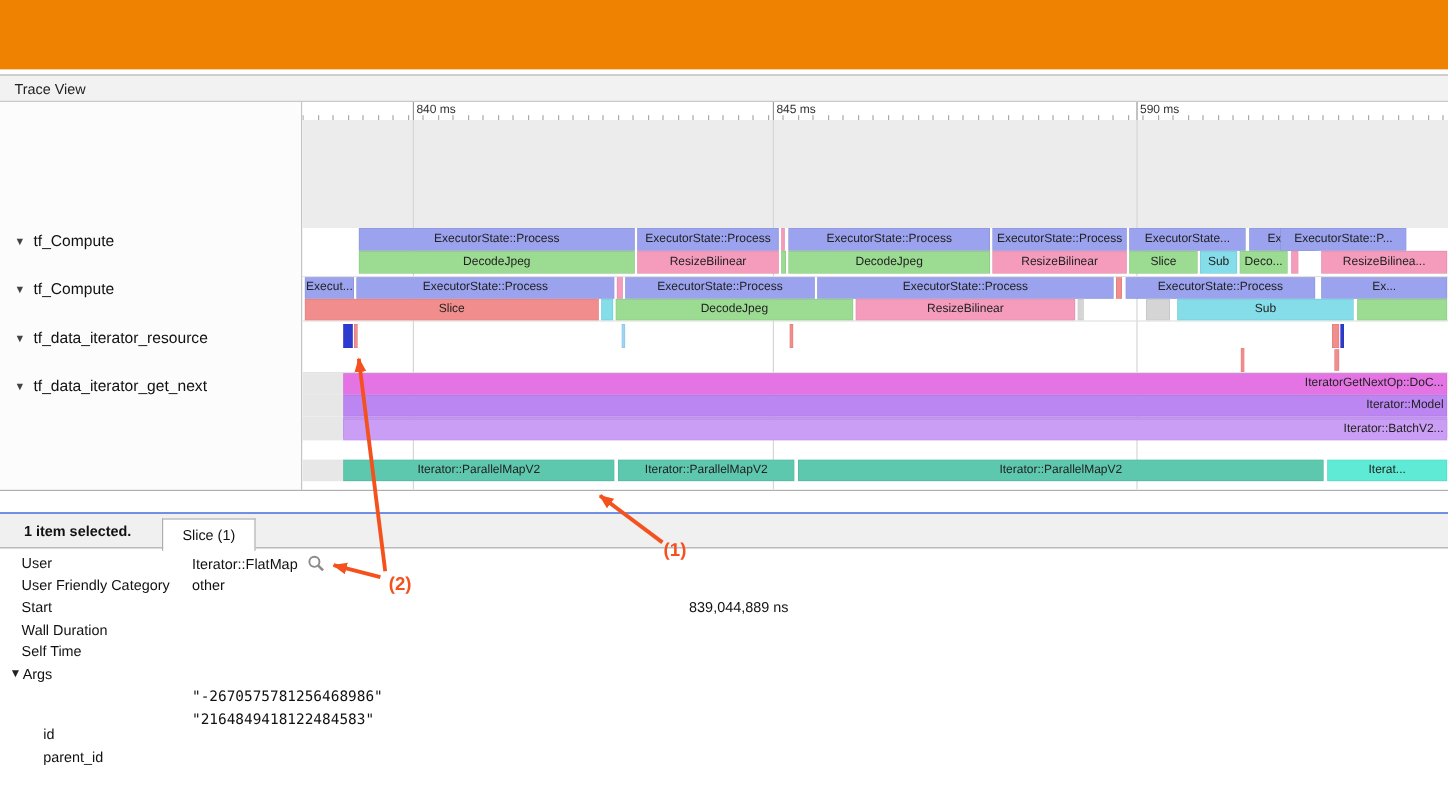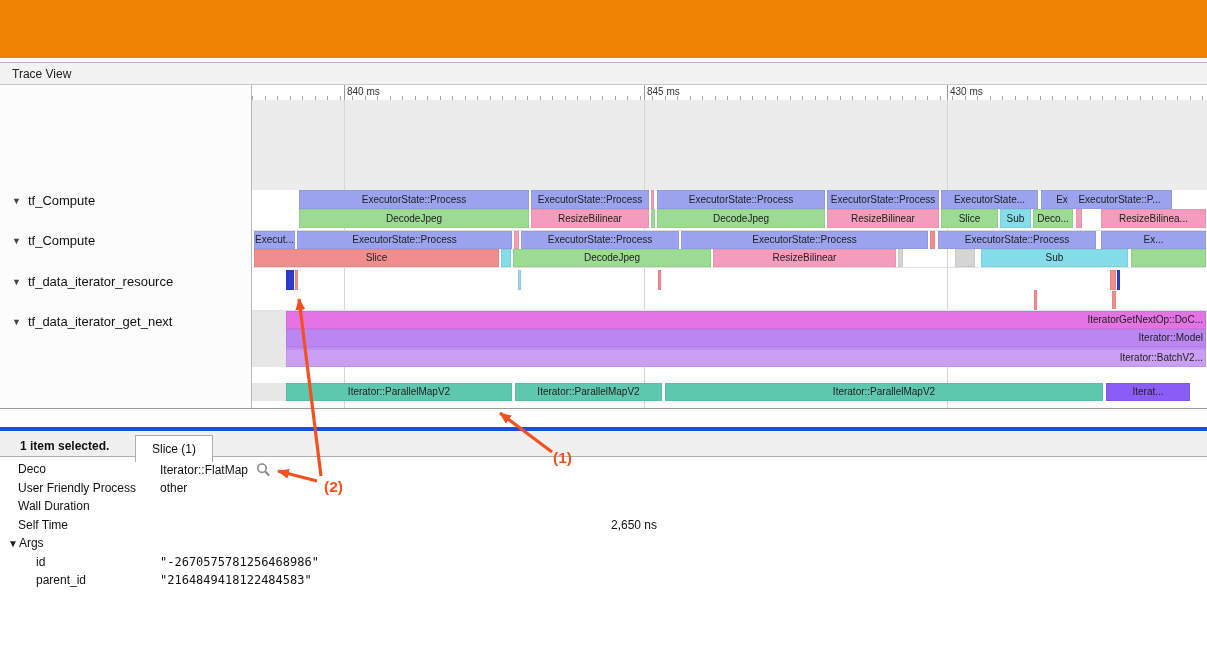--- a/index.html
+++ b/index.html
@@ -40,32 +40,32 @@
     font-size:10px; color:#222; line-height:1;
     display:flex; align-items:center; justify-content:center;
     overflow:hidden; white-space:nowrap;
     box-shadow:inset 0 0 0 0.5px rgba(0,0,0,0.10);
   }
   .slice.right { justify-content:flex-end; padding-right:3px; }
   
   .splitter { height:18px; background:#fff; }
   .panel-header {
     position:relative; height:30px; background:#f0f0f0;
-    border-top:4px solid #1d4ed8; border-bottom:1px solid #aeaeae;
+    border-top:1px solid #1d4ed8; border-bottom:1px solid #aeaeae;
   }
   .selected-text { position:absolute; left:20px; top:8px; font-size:12px; font-weight:bold; }
   .tab {
     position:absolute; left:135px; top:4px; height:27px; z-index:2;
     background:#fff; border:1px solid #aeaeae; border-bottom:none;
     font-size:12px; padding:6px 16px 0 16px; cursor:pointer;
   }
   .details { position:relative; padding-top:3px; font-size:12px; color:#111; }
   .drow { position:relative; height:18.5px; }
   .dlabel { position:absolute; left:18px; top:2px; white-space:nowrap; }
-  .dlabel.indent { left:36px; }
+  .dlabel.indent { left:36px;margin-top:32px; }
   .dvalue { position:absolute; left:160px; top:2px; display:flex; align-items:center; gap:8px; white-space:nowrap; }
   .dvalue.num { left:160px; width:497px; display:block; text-align:right; }
   .dvalue.mono, .mono { font-family:"DejaVu Sans Mono", monospace; font-size:12px; }
   .section-label { position:absolute; left:8px; top:2px; display:flex; align-items:center; gap:1px; cursor:pointer; }
   .section-label .tri { font-size:10px; color:#222; }
   .mag { display:inline-flex; align-items:center; cursor:pointer; }
   
   #annot { position:absolute; top:0; left:0; z-index:90; pointer-events:none; }
 </style>
 </head>
@@ -175,21 +175,21 @@
         <div class="tick" style="left: 900px;"></div>
         <div class="tick" style="left: 912.5px;"></div>
         <div class="tick" style="left: 925px;"></div>
         <div class="tick" style="left: 937.5px;"></div>
         <div class="tick" style="left: 950px;"></div>
         <div class="major" style="left: 92px;"></div>
         <div class="rlabel" style="left: 95px;">840 ms</div>
         <div class="major" style="left: 392px;"></div>
         <div class="rlabel" style="left: 395px;">845 ms</div>
         <div class="major" style="left: 695px;"></div>
-        <div class="rlabel" style="left: 698px;">430 ms</div>
+        <div class="rlabel" style="left: 698px;">590 ms</div>
       </div>
   <div class="gridline" style="left: 92px;"></div>
       <div class="gridline" style="left: 392px;"></div>
       <div class="gridline" style="left: 695px;"></div>
       <div class="trow" style="top: 105px; height: 19px;">
         <div class="slice" style="left: 47px; width: 230px; background: rgb(155, 163, 239);">ExecutorState::Process</div>
         <div class="slice" style="left: 279px; width: 118px; background: rgb(155, 163, 239);">ExecutorState::Process</div>
         <div class="slice" style="left: 399px; width: 3px; background: rgb(245, 156, 188);"></div>
         <div class="slice" style="left: 405px; width: 168px; background: rgb(155, 163, 239);">ExecutorState::Process</div>
         <div class="slice" style="left: 575px; width: 112px; background: rgb(155, 163, 239);">ExecutorState::Process</div>
@@ -256,57 +256,60 @@
       </div>
       <div class="trow" style="top: 264px; height: 18px;">
         <div class="slice" style="left: 0px; width: 34px; background: rgb(231, 231, 231); box-shadow: none;"></div>
         <div class="slice right" style="left: 34px; width: 920px; background: rgb(203, 158, 246);">Iterator::BatchV2...</div>
       </div>
       <div class="trow" style="top: 298px; height: 18px;">
         <div class="slice" style="left: 0px; width: 34px; background: rgb(231, 231, 231); box-shadow: none;"></div>
         <div class="slice" style="left: 34px; width: 226px; background: rgb(94, 200, 175);">Iterator::ParallelMapV2</div>
         <div class="slice" style="left: 263px; width: 147px; background: rgb(94, 200, 175);">Iterator::ParallelMapV2</div>
         <div class="slice" style="left: 413px; width: 438px; background: rgb(94, 200, 175);">Iterator::ParallelMapV2</div>
-        <div class="slice" style="left: 854px; width: 84px; background: #8b5cf6;">Iterat...</div>
+        <div class="slice" style="left: 854px; width: 100px; background: #5eead4;">Iterat...</div>
       </div>
     </div>
 </div>
 
 <div class="splitter"></div>
 
 <div class="panel-header">
   <span class="selected-text">1 item selected.</span>
   <div class="tab">Slice (1)</div>
 </div>
 
 <div class="details" id="details">
     <div class="drow">
-      <span class="dlabel">Deco</span>
+      <span class="dlabel">User</span>
       <span class="dvalue">
         <span>Iterator::FlatMap</span>
         <span class="mag">
           <svg width="15" height="15" viewBox="0 0 15 15">
             <circle cx="6" cy="6.2" r="4.2" fill="none" stroke="#8a8a8a" stroke-width="1.6"></circle>
             <line x1="9.2" y1="9.4" x2="13.2" y2="13.4" stroke="#8a8a8a" stroke-width="2.1"></line>
           </svg>
         </span>
       </span>
     </div>
     <div class="drow">
-      <span class="dlabel">User Friendly Process</span>
+      <span class="dlabel">User Friendly Category</span>
       <span class="dvalue">
         <span>other</span>
       </span>
     </div>
     <div class="drow">
+      <span class="dlabel">Start</span>
+      <span class="dvalue num">839,044,889 ns</span>
+    </div>
+    <div class="drow">
       <span class="dlabel">Wall Duration</span>
     </div>
     <div class="drow">
       <span class="dlabel">Self Time</span>
-      <span class="dvalue num">2,650 ns</span>
     </div>
     <div class="drow">
       <span class="section-label">
         <span class="tri">▼</span>
         <span>Args</span>
       </span>
     </div>
     <div class="drow">
       <span class="dlabel indent">id</span>
       <span class="dvalue mono">

